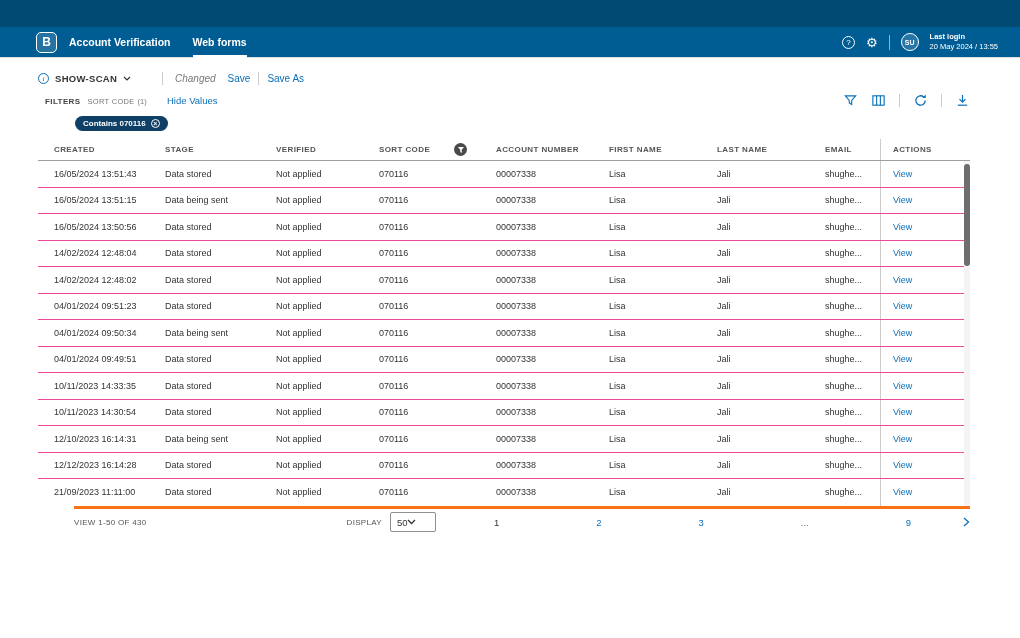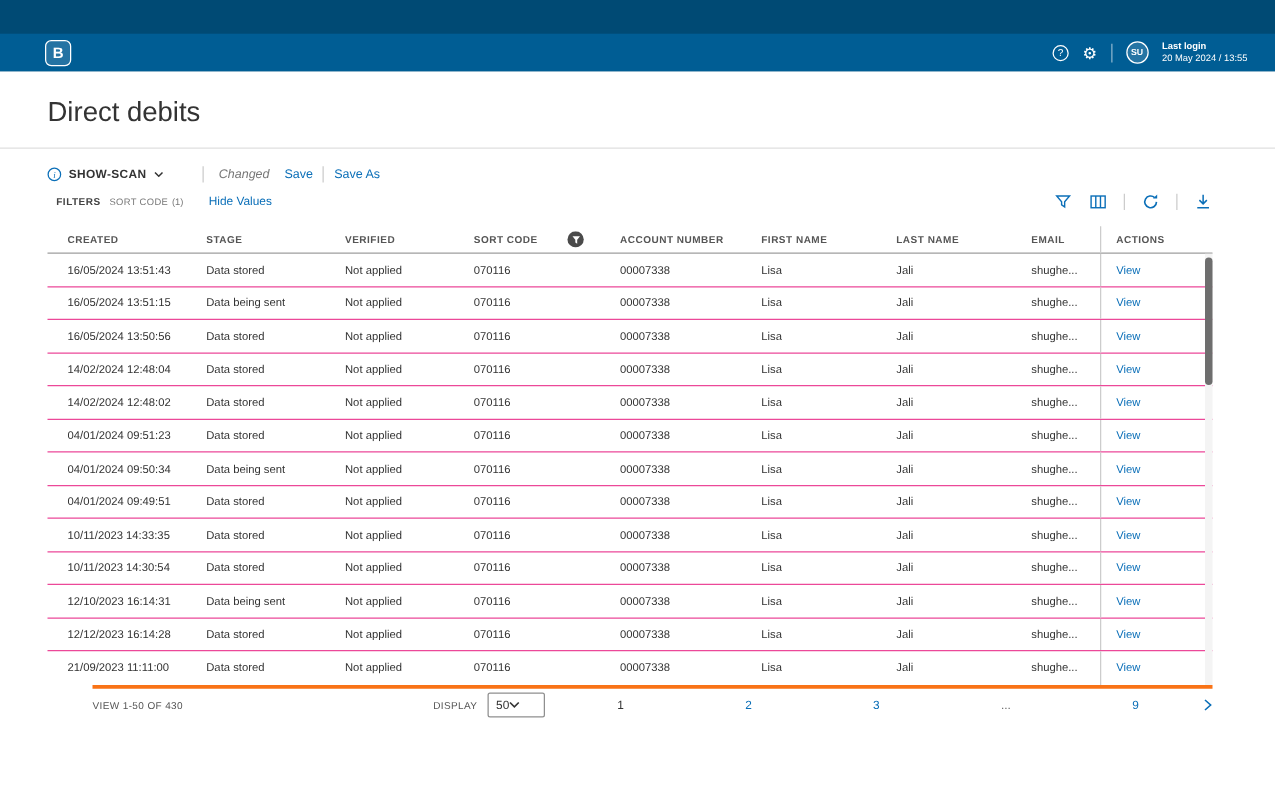--- a/index.html
+++ b/index.html
@@ -97,35 +97,38 @@
   .pagination .page.ellipsis { color:#666; cursor:default; }
   .next-chevron { display:flex; align-items:center; margin-left:2px; cursor:pointer; }
 </style>
 </head>
 <body>
 
 <div class="header">
   <div class="header-top"></div>
   <div class="header-bottom">
     <div class="logo">B</div>
+    <div class="nav">
+      <div class="nav-item">Account Verification</div>
+      <div class="nav-item active">Web forms</div>
+    </div>
     <div class="header-right">
       <div class="icon-help">?</div>
       <div class="gear">⚙</div>
       <div class="hdr-divider"></div>
       <div class="avatar">SU</div>
       <div class="login-block">
         <div class="login-label">Last login</div>
         <div>20 May 2024 / 13:55</div>
       </div>
     </div>
   </div>
 </div>
 
 <div class="page">
-  <h1 class="page-title">Direct debits</h1>
   <div class="title-rule"></div>
 
   <div class="toolbar-row1">
     <div class="scan-group">
       <span class="info-icon">i</span>
       <span class="scan-label">SHOW-SCAN</span>
       <svg width="8" height="5" viewBox="0 0 8 5">
           <path d="M1 1l3 3 3-3" fill="none" stroke="#333" stroke-width="1.2"></path>
         </svg>
     </div>
@@ -170,20 +173,26 @@
       <div class="vdiv"></div>
       <span class="tool-icon">
         <svg width="15" height="15" viewBox="0 0 16 16">
             <path d="M8 2v7.5M4.8 6.5L8 9.7l3.2-3.2" fill="none" stroke="#0b6fb8" stroke-width="1.3"></path>
             <path d="M3 13h10" stroke="#0b6fb8" stroke-width="1.3"></path>
           </svg>
       </span>
     </div>
   </div>
 
+  <div class="chip-row">
+    <span class="chip">
+      <span>Contains 070116</span>
+      <span class="chip-x">×</span>
+    </span>
+  </div>
 
   <div class="table-wrap">
     <div class="thead">
       <div class="th c0">CREATED</div>
       <div class="th c1">STAGE</div>
       <div class="th c2">VERIFIED</div>
       <div class="th c3 sortcode-th">
         <span>SORT CODE</span>
         <span class="filter-badge">
           <svg width="8" height="8" viewBox="0 0 16 16">

